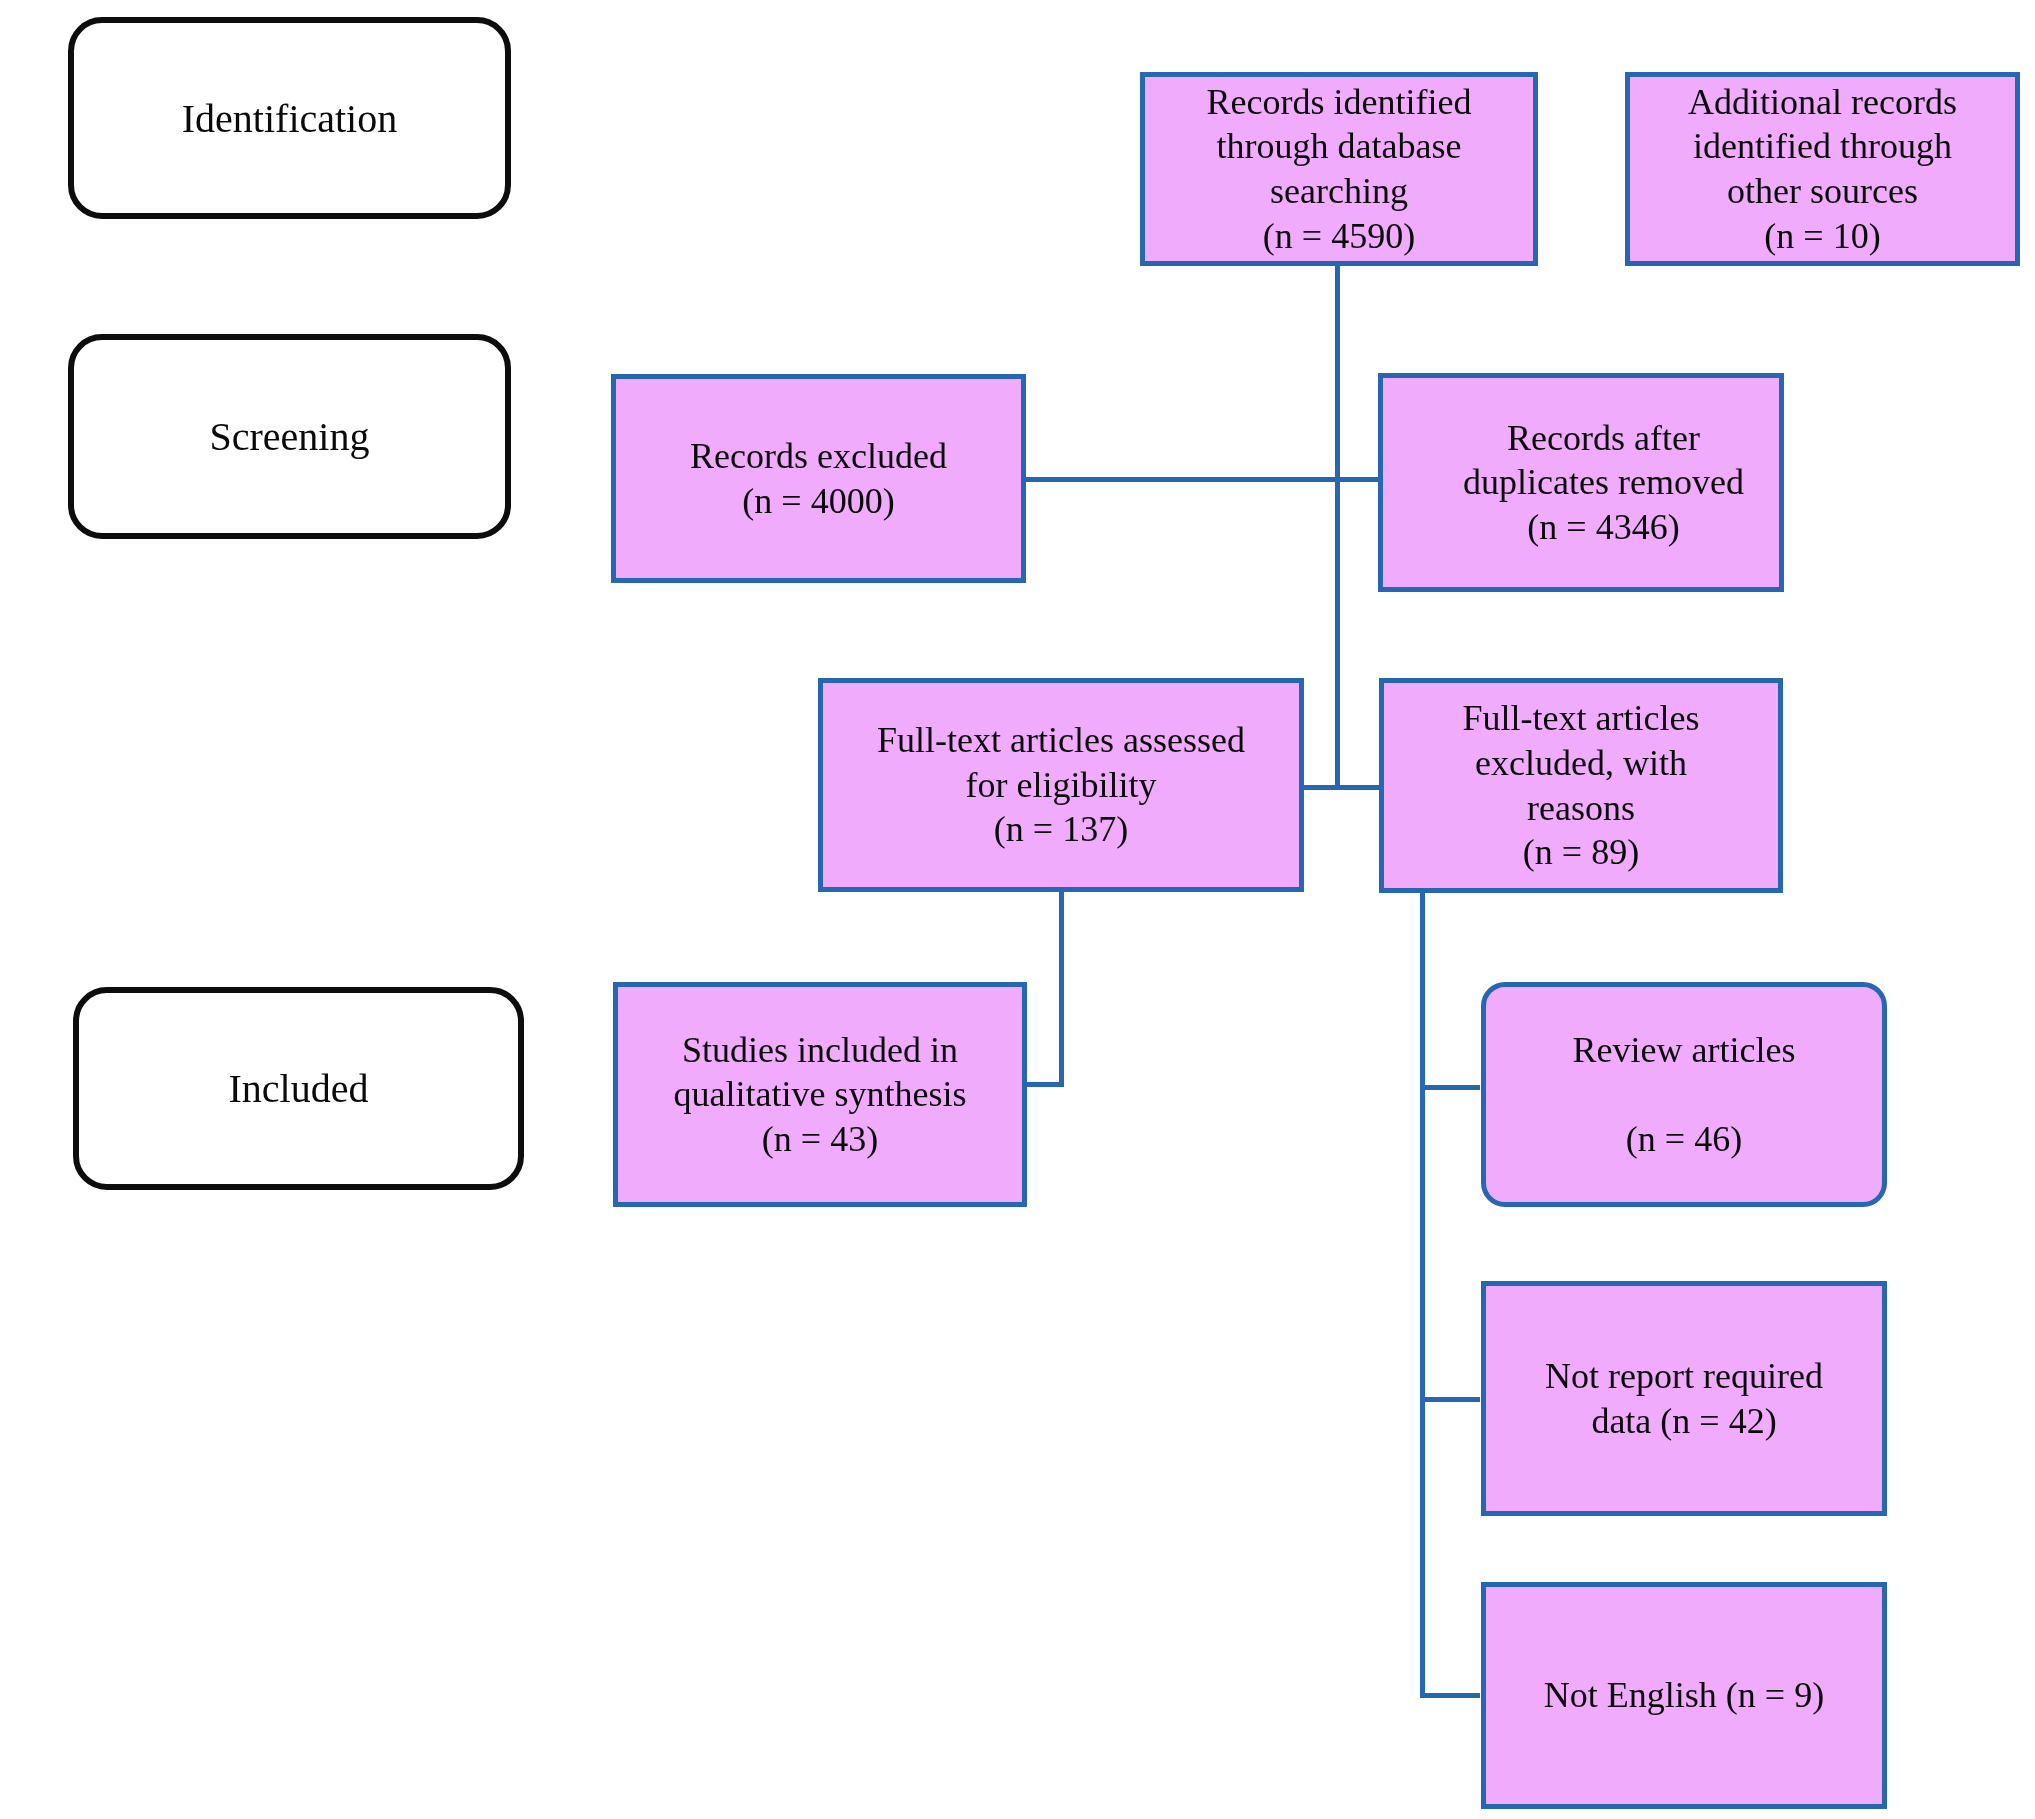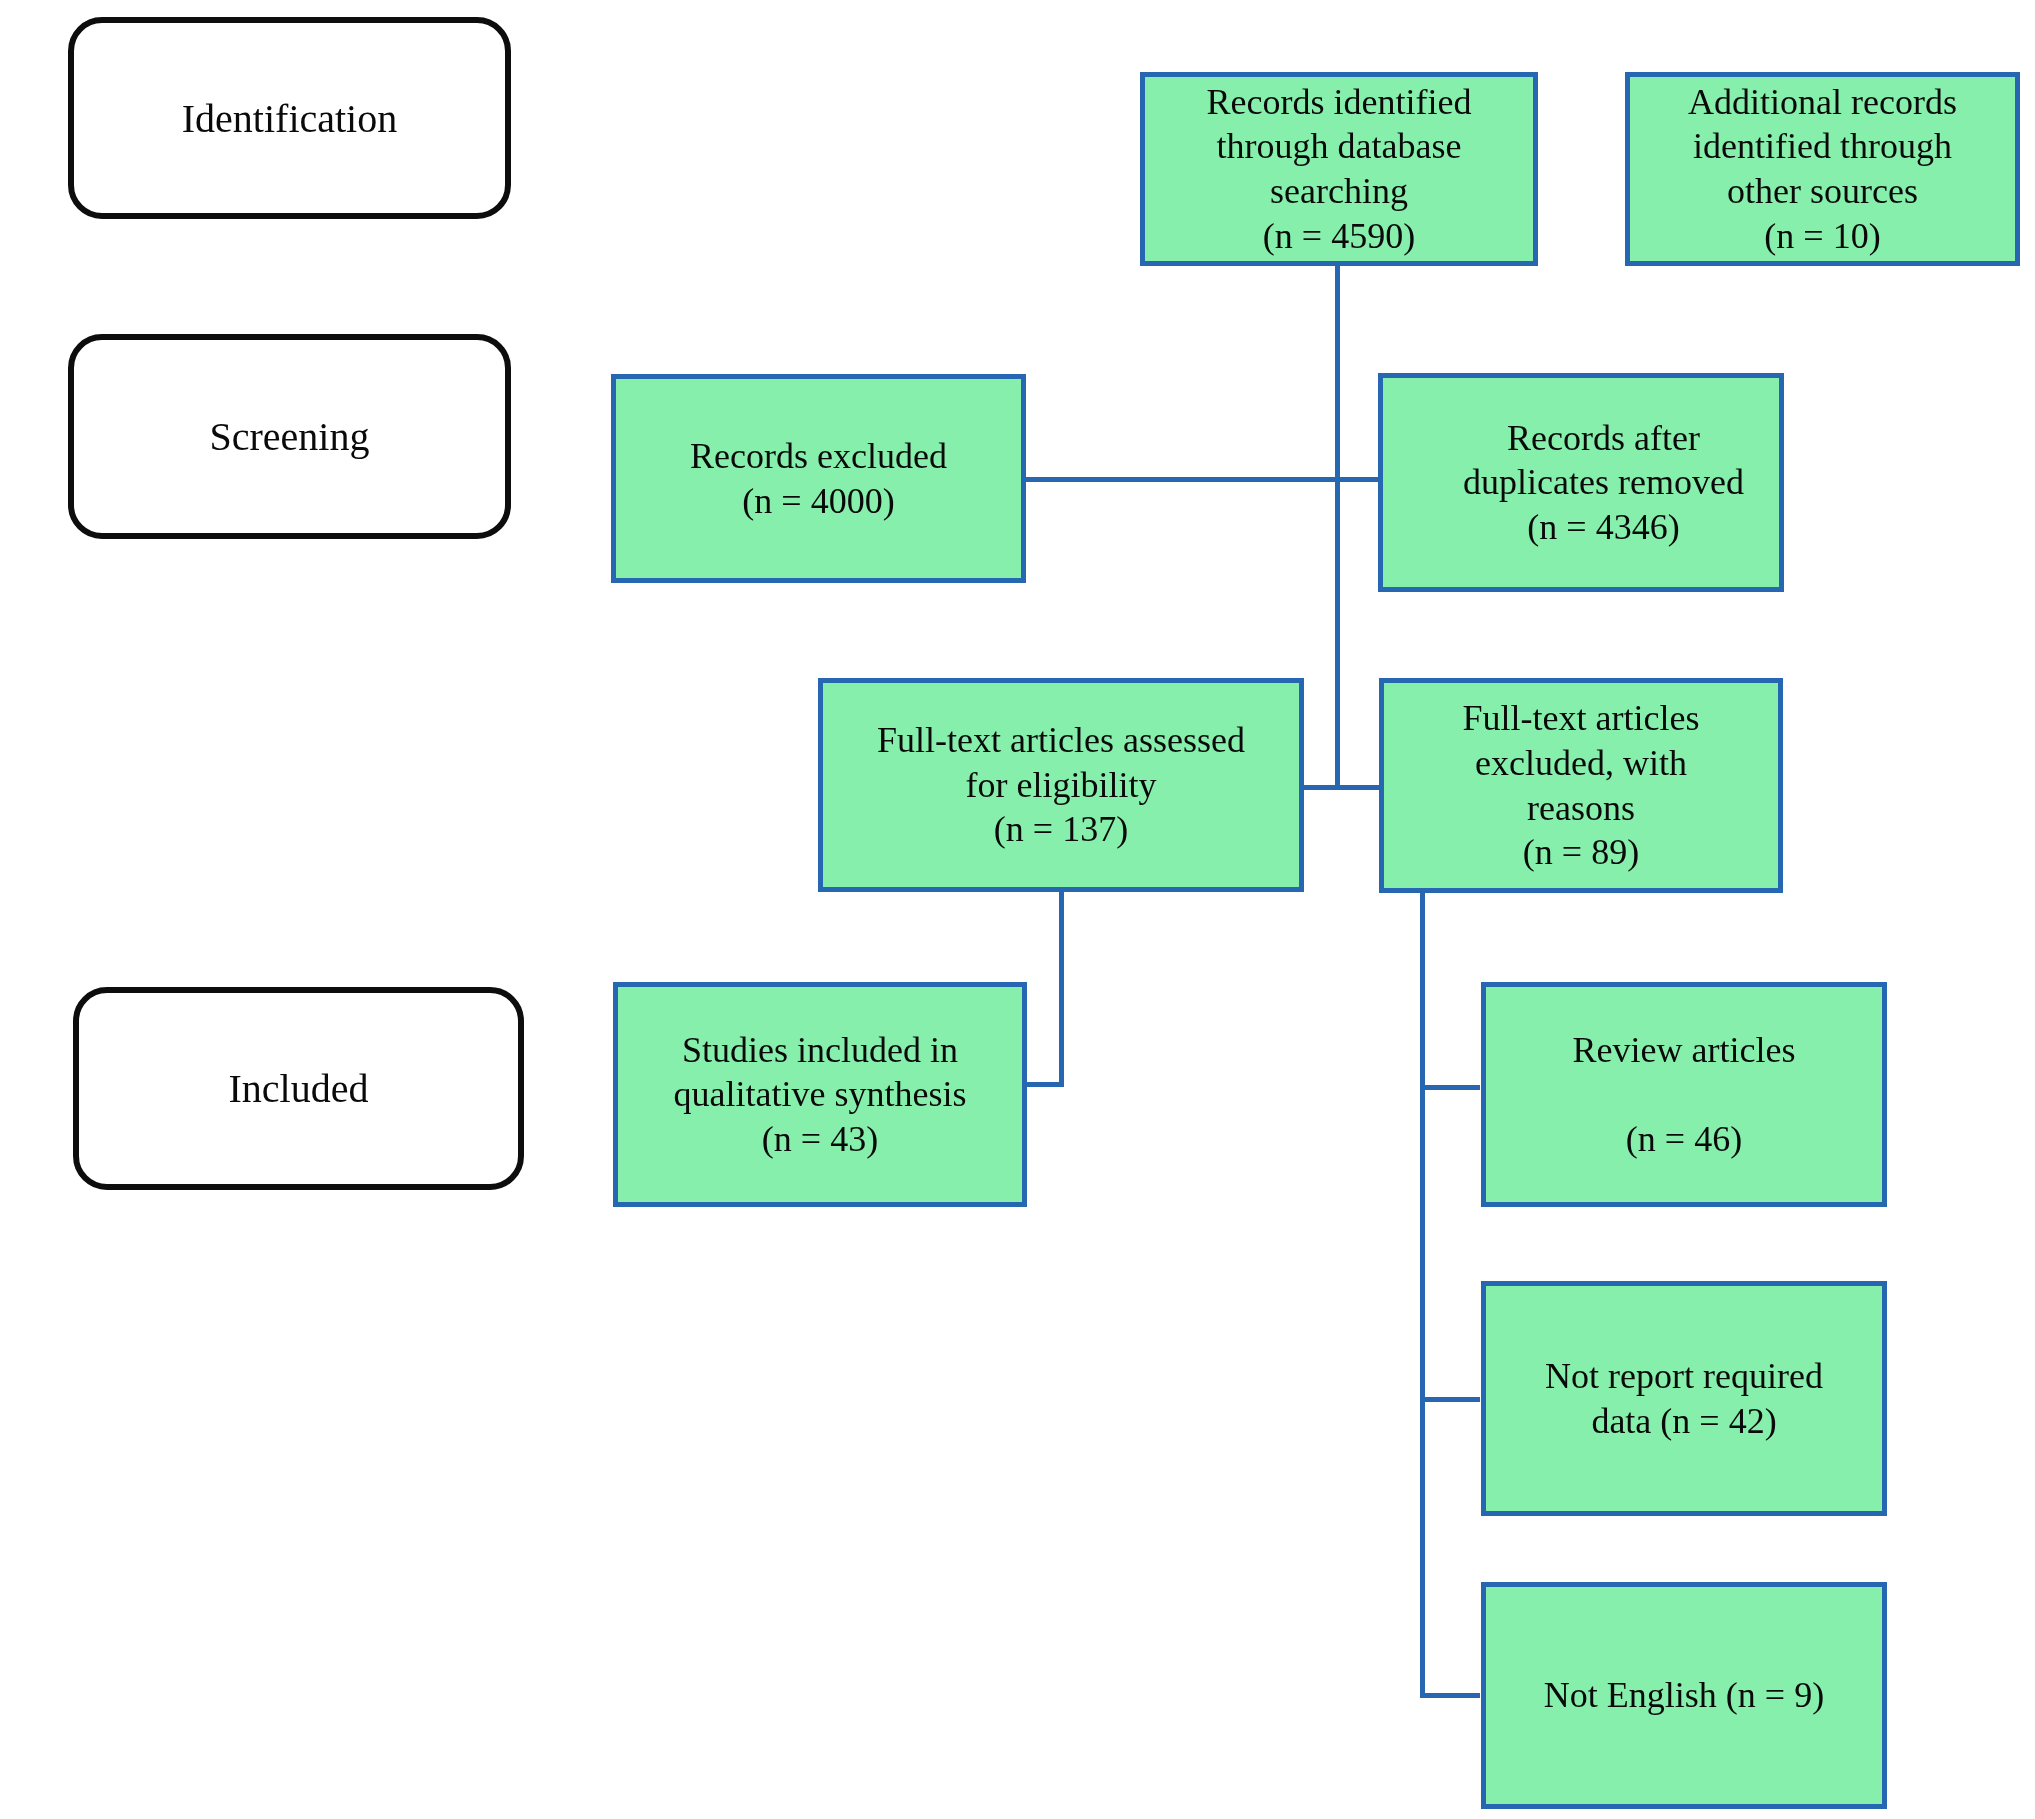--- a/index.html
+++ b/index.html
@@ -36,38 +36,38 @@
   #stage-identification { left: 24px;  top: 17.3px;   width: 443px; height: 202px; }
   #stage-screening      { left: 24px;  top: 334px;  width: 443px; height: 205px; }
   #stage-eligibility    { left: 24px;  top: 647px; width: 443px; height: 211px; }
   #stage-included       { left: 29px;  top: 987px; width: 451px; height: 203px; }
 
   
   .fbox {
     position: absolute;
     box-sizing: border-box;
     border: 5.1px solid #2766b1;
-    background: #86efac;
+    background: #f0abfc;
     display: flex;
     align-items: center;
     justify-content: center;
     text-align: center;
     font-size: 36px;
     line-height: 1.24;
     white-space: pre-line;
     color: #0a0a0a;
   }
   #box-records-identified { left: 1140px; top: 72px;  width: 398px;  height: 194px; }
   #box-additional-records { left: 1625px; top: 72px;  width: 395px;  height: 194px; }
   #box-records-excluded   { left: 611px; top: 374px;  width: 415px;  height: 209px; }
   #box-records-after-dup  { left: 1378px; top: 373px;  width: 406px;  height: 219px; padding-left: 45px; }
   #box-fulltext-assessed  { left: 818px; top: 678px; width: 486px; height: 214px; }
   #box-fulltext-excluded  { left: 1379px; top: 678px; width: 404px;  height: 215px; }
   #box-studies-included   { left: 613px; top: 982px; width: 414px;  height: 225px; }
-  #box-review-articles    { left: 1481px; top: 982px; width: 406px;  height: 225px; }
+  #box-review-articles    { left: 1481px; top: 982px; width: 406px;  height: 225px; border-radius: 24px; }
   #box-not-report         { left: 1481px; top: 1281px; width: 406px;  height: 235px; }
   #box-not-english        { left: 1481px; top: 1582px; width: 406px;  height: 227px; }
 
   
   .conn {
     position: absolute;
     background: #2766b1;
   }
   .conn.v { width: 4.7px; }
   .conn.h { height: 4.7px; }

